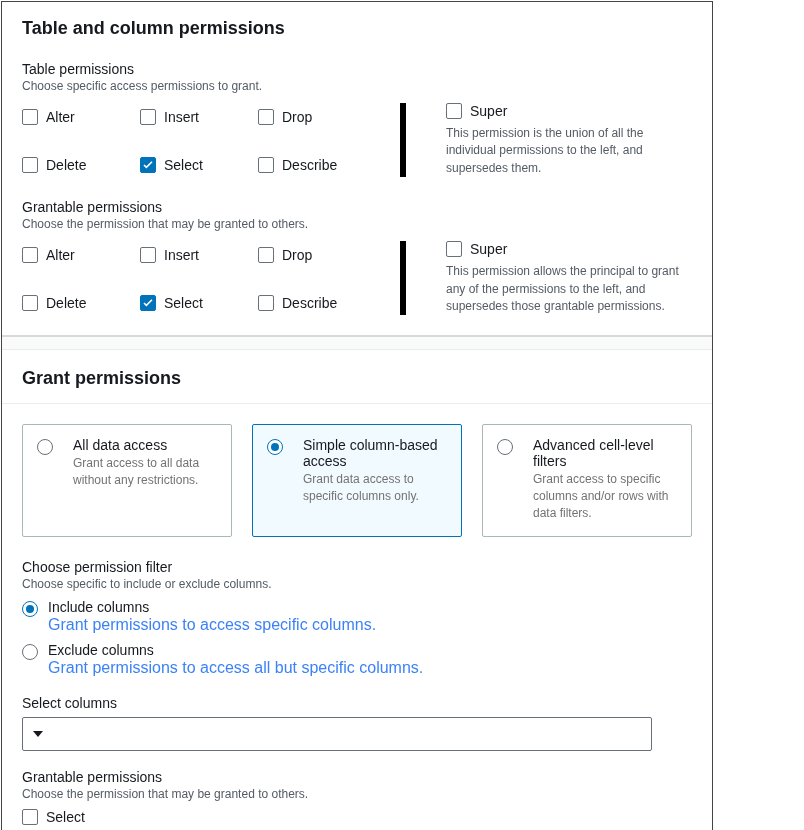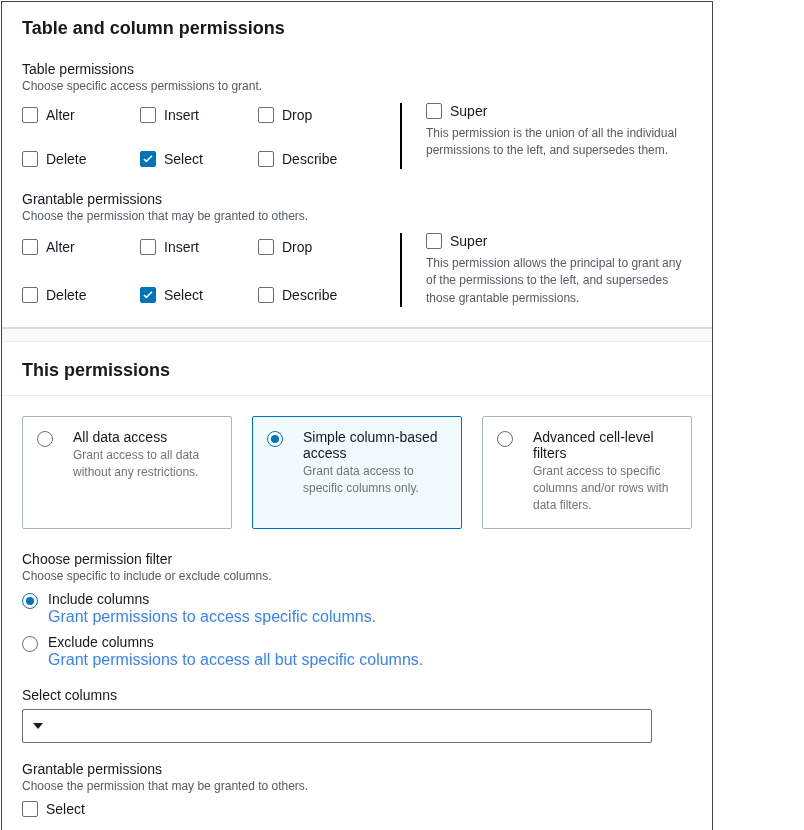--- a/index.html
+++ b/index.html
@@ -7,21 +7,21 @@
   .panel { border: 1px solid #444; width: 712px; margin: 1px; }
   .section { border-bottom: 1px solid #d5dbdb; }
   .section-header { padding: 16px 20px 12px 20px; }
   .section-title { font-size: 18px; font-weight: 700; color: #16191f; }
   .section-body { padding: 0 20px 20px 20px; }
   .group { margin-top: 10px; }
   .group-title { font-size: 14px; font-weight: 400; color: #16191f; }
   .group-desc { font-size: 12px; color: #545b64; margin-top: 2px; }
   .perm-row { display: flex; margin-top: 10px; }
   .perm-grid { display: grid; grid-template-columns: 118px 118px 118px; row-gap: 28px; padding-top: 4px; padding-bottom: 2px; }
-  .perm-right { border-left: 2px solid #000000; padding-left: 24px; margin-left: 24px; flex: 1; }
+  .perm-right { border-left: 6px solid #000000; padding-left: 40px; margin-left: 24px; flex: 1; }
   .cb { display: flex; align-items: center; gap: 8px; cursor: pointer; }
   .cb-box { width: 16px; height: 16px; border: 1px solid #687078; border-radius: 2px; display: flex; align-items: center; justify-content: center; background: #fff; flex-shrink: 0; }
   .cb-box.checked { background: #0073bb; border-color: #0073bb; }
   .cb-check { width: 10px; height: 8px; }
   .cb-label { font-size: 14px; color: #16191f; }
   .right-desc { font-size: 12px; color: #545b64; margin-top: 6px; line-height: 1.45; }
   .divider-gap { height: 14px; background:#fafafa; border-top:1px solid #d5dbdb; border-bottom:1px solid #eaeded; }
   .data-section-title { font-size: 18px; font-weight: 700; padding: 18px 20px 14px 20px; border-bottom: 1px solid #eaeded; }
   .data-body { padding: 20px; }
   .tile-row { display: flex; gap: 20px; margin-bottom: 22px; }
@@ -139,21 +139,21 @@
           </div>
         </div>
       </div>
 
     </div>
   </div>
 
   <div class="divider-gap"></div>
 
   <div>
-    <div class="data-section-title">This permissions</div>
+    <div class="data-section-title">Grant permissions</div>
     <div class="data-body">
 
       <div class="tile-row">
         <div class="tile">
           <span class="radio-outer"></span>
           <div>
             <div class="tile-title">All data access</div>
             <div class="tile-desc">Grant access to all data without any restrictions.</div>
           </div>
         </div>

